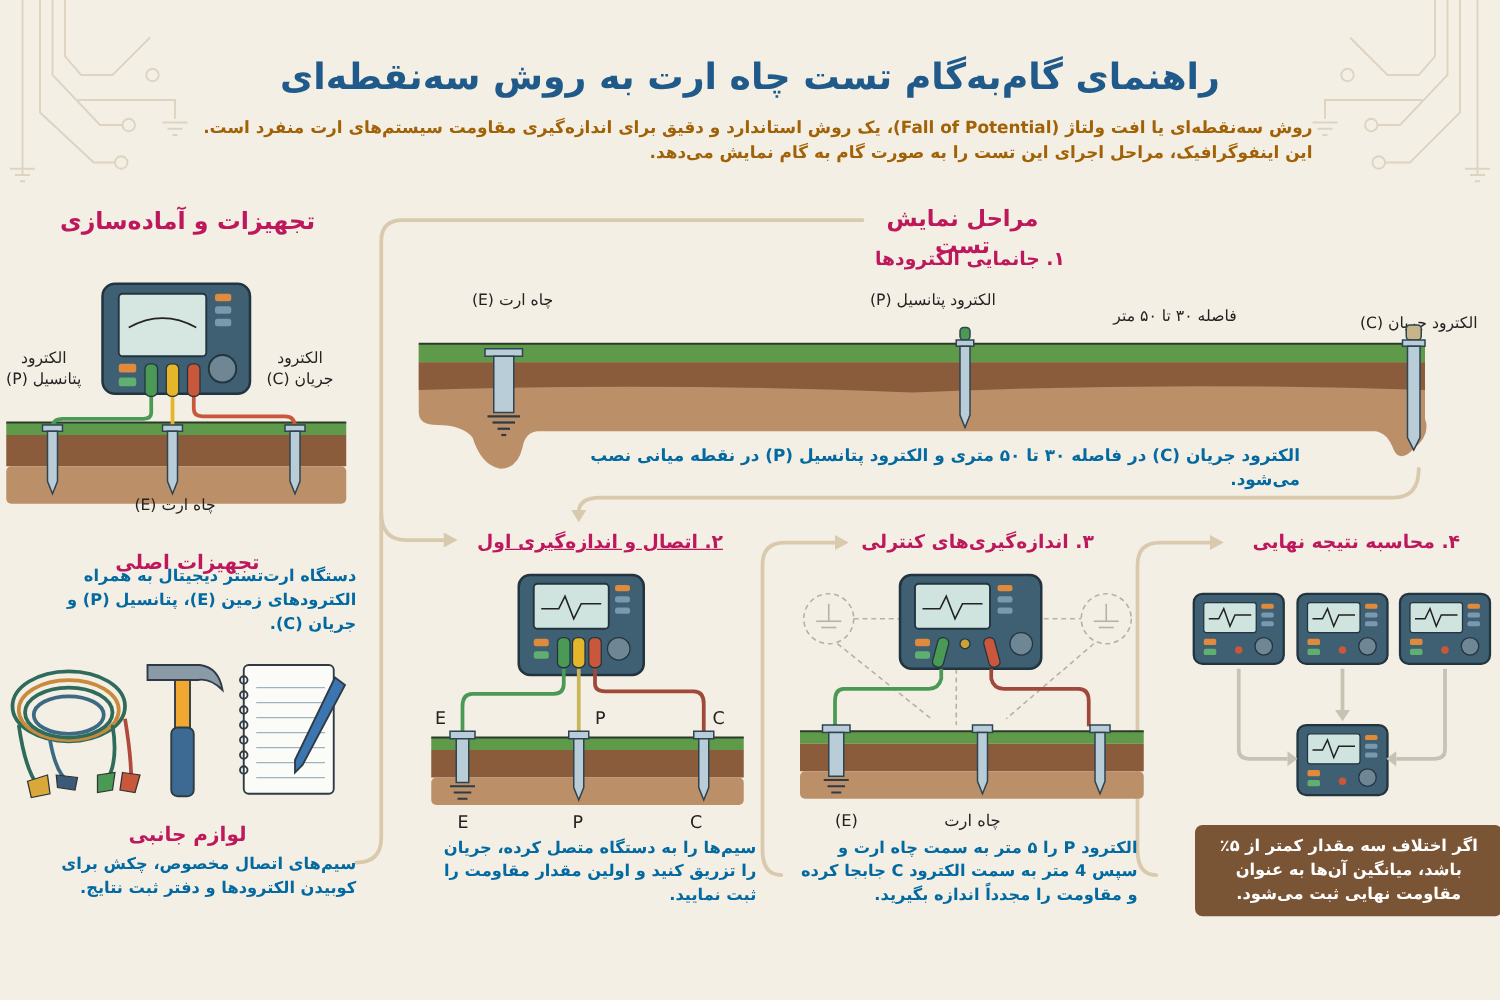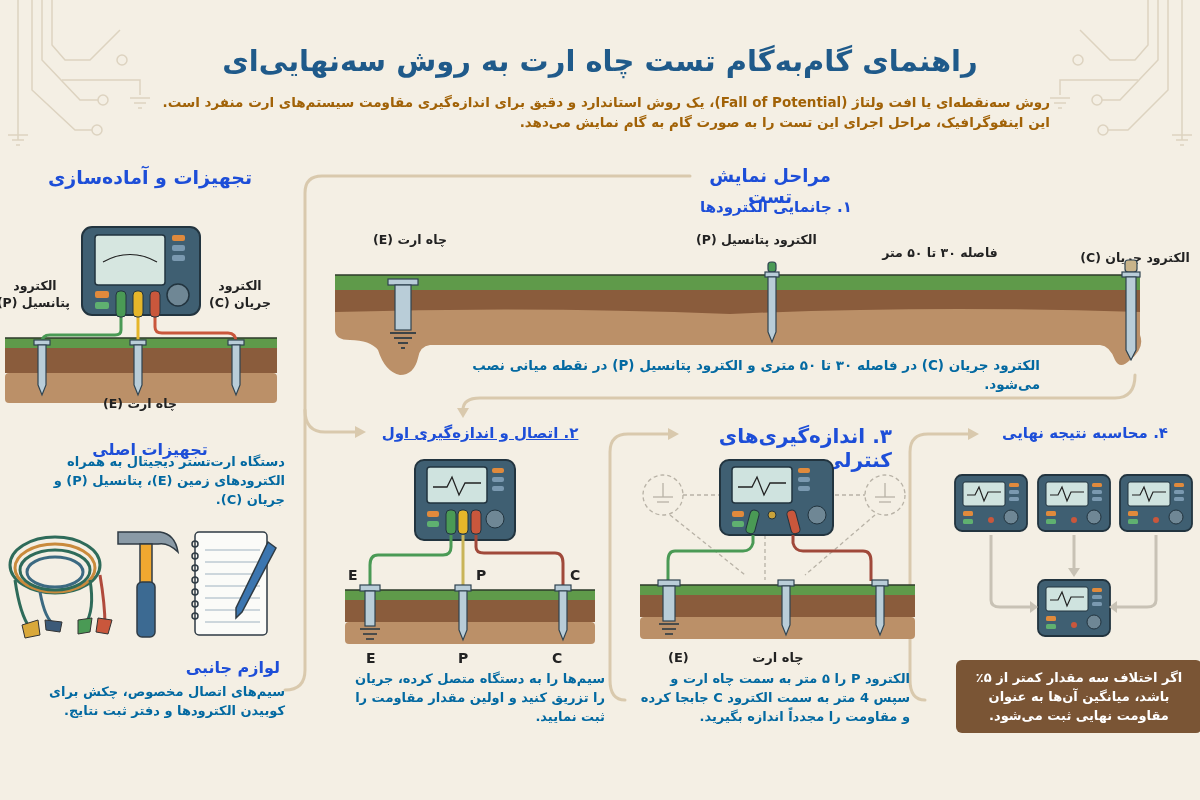--- a/index.html
+++ b/index.html
@@ -1,22 +1,22 @@
 <!DOCTYPE html>
 <html><head>
 <meta charset="utf-8">
 <style>
   html,body{margin:0;padding:0;}
   body{width:1200px;height:800px;background:#f4efe4;position:relative;overflow:hidden;font-family:"DejaVu Sans",sans-serif;color:#1f1f1f;}
   .abs{position:absolute;}
   .title{top:44px;left:0;width:1200px;text-align:center;font-size:29px;font-weight:bold;color:#1f5a8a;direction:rtl;}
   .intro{top:92px;left:150px;width:900px;text-align:right;direction:rtl;font-size:13.5px;line-height:20px;font-weight:bold;color:#a16207;}
-  .h-sec{font-weight:bold;direction:rtl;color:#1d4ed8;}
+  .h-sec{font-weight:bold;direction:rtl;color:#be185d;}
   .txt{direction:rtl;text-align:right;font-weight:bold;font-size:13px;line-height:19px;color:#0369a1;}
-  .lbl{direction:rtl;font-weight:bold;font-size:12.5px;color:#222;white-space:nowrap;}
+  .lbl{direction:rtl;font-weight:normal;font-size:12.5px;color:#222;white-space:nowrap;}
   .note{background:#7a5535;color:#fff;border-radius:6px;padding:8px 10px;direction:rtl;text-align:center;font-weight:bold;font-size:13px;line-height:19px;}
   svg{position:absolute;overflow:visible;}
 </style>
 </head>
 <body>
 
 <svg style="left:0;top:0;width:150px;height:150px;" viewBox="0 0 150 150">
   <g fill="none" stroke="#ddd3c0" stroke-width="1.5">
     <path d="M18 0 V140"></path>
       <path d="M32 0 V90 L75 130 H92"></path>
@@ -38,21 +38,21 @@
     <path d="M108 0 V60 L70 100 H52"></path>
       <circle cx="47" cy="100" r="5"></circle>
     <path d="M98 0 V45 L85 60 H60 L30 30"></path>
       <circle cx="28" cy="60" r="5"></circle>
     <path d="M88 80 H10 V95"></path>
       <path d="M0 98 H20 M4 103 H16 M8 108 H12"></path>
     <path d="M122 135 H142 M126 140 H138 M130 145 H134"></path>
   </g>
 </svg>
 
-<div class="abs title">راهنمای گام‌به‌گام تست چاه ارت به روش سه‌نهایی‌ای</div>
+<div class="abs title">راهنمای گام‌به‌گام تست چاه ارت به روش سه‌نقطه‌ای</div>
 <div class="abs intro">روش سه‌نقطه‌ای یا افت ولتاژ (Fall of Potential)، یک روش استاندارد و دقیق برای اندازه‌گیری مقاومت سیستم‌های ارت منفرد است. این اینفوگرافیک، مراحل اجرای این تست را به صورت گام به گام نمایش می‌دهد.</div>
 
 <svg style="left:0;top:0;width:1200px;height:800px;" viewBox="0 0 1200 800">
   <g fill="none" stroke="#d9c9ad" stroke-width="3" stroke-linecap="round">
     <path d="M690 176 H322 Q305 176 305 193 V410 Q305 432 325 432 H355"></path>
     <path d="M305 410 V670 Q305 690 285 690"></path>
     <path d="M1135 375 Q1135 398 1115 398 H480 Q463 398 463 410"></path>
     <path d="M625 700 Q610 700 610 680 V452 Q610 434 628 434 H668"></path>
     <path d="M925 700 Q910 700 910 680 V452 Q910 434 928 434 H968"></path>
   </g>
@@ -148,21 +148,21 @@
       <circle cx="195" cy="36" r="3"></circle>
       <circle cx="195" cy="48" r="3"></circle>
       <circle cx="195" cy="60" r="3"></circle>
       <circle cx="195" cy="72" r="3"></circle>
       <circle cx="195" cy="84" r="3"></circle>
       <circle cx="195" cy="96" r="3"></circle>
     </g>
   <path d="M268 22 L276 28 L242 92 L236 98 L236 88 Z" fill="#3c76b0" stroke="#2f3b44" stroke-width="1.5"></path>
 </svg>
 
-<div class="abs h-sec" style="top:658px;left:20px;width:260px;text-align:right;font-size:16px;">لوازم جانبی</div>
+<div class="abs h-sec" style="top:658px;left:20px;width:260px;text-align:center;font-size:16px;">لوازم جانبی</div>
 <div class="abs txt" style="top:682px;left:15px;width:270px;">سیم‌های اتصال مخصوص، چکش برای کوبیدن الکترودها و دفتر ثبت نتایج.</div>
 
 <div class="abs h-sec" style="top:165px;left:690px;width:160px;text-align:center;font-size:18px;">مراحل نمایش تست</div>
 
 <div class="abs h-sec" style="top:198px;left:700px;width:160px;text-align:left;font-size:15px;">۱. جانمایی الکترودها</div>
 <div class="abs lbl" style="top:232px;left:370px;width:80px;text-align:center;">چاه ارت (E)</div>
 <div class="abs lbl" style="top:232px;left:696px;width:140px;text-align:left;">الکترود پتانسیل (P)</div>
 <div class="abs lbl" style="top:245px;left:880px;width:120px;text-align:center;">فاصله ۳۰ تا ۵۰ متر</div>
 <div class="abs lbl" style="top:234px;left:1080px;width:110px;text-align:center;margin-top:16px;">الکترود جریان (C)</div>
 
@@ -226,21 +226,21 @@
     </g>
 </svg>
 <div class="abs lbl" style="top:567px;left:348px;font-size:14px;">E</div>
 <div class="abs lbl" style="top:567px;left:476px;font-size:14px;">P</div>
 <div class="abs lbl" style="top:567px;left:570px;font-size:14px;">C</div>
 <div class="abs lbl" style="top:650px;left:366px;font-size:14px;">E</div>
 <div class="abs lbl" style="top:650px;left:458px;font-size:14px;">P</div>
 <div class="abs lbl" style="top:650px;left:552px;font-size:14px;">C</div>
 <div class="abs txt" style="top:669px;left:345px;width:260px;">سیم‌ها را به دستگاه متصل کرده، جریان را تزریق کنید و اولین مقدار مقاومت را ثبت نمایید.</div>
 
-<div class="abs h-sec" style="top:424px;left:672px;width:220px;font-size:20px;">۳. اندازه‌گیری‌های کنترلی</div>
+<div class="abs h-sec" style="top:424px;left:672px;width:220px;text-align:center;font-size:15px;">۳. اندازه‌گیری‌های کنترلی</div>
 <svg style="left:635px;top:455px;width:285px;height:200px;" viewBox="0 0 285 200">
   <rect x="5" y="130" width="275" height="10" fill="#5f9a4a"></rect>
   <rect x="5" y="140" width="275" height="22" fill="#8a5c3c"></rect>
   <rect x="5" y="162" width="275" height="22" rx="4" fill="#bb9068"></rect>
   <line x1="5" y1="130" x2="280" y2="130" stroke="#2c3a2a" stroke-width="1.5"></line>
   <g fill="none" stroke="#b8b2a6" stroke-width="1.3" stroke-dasharray="4 3">
     <circle cx="28" cy="40" r="20"></circle>
       <circle cx="250" cy="40" r="20"></circle>
     <line x1="48" y1="40" x2="85" y2="40"></line>
       <line x1="200" y1="40" x2="230" y2="40"></line>

